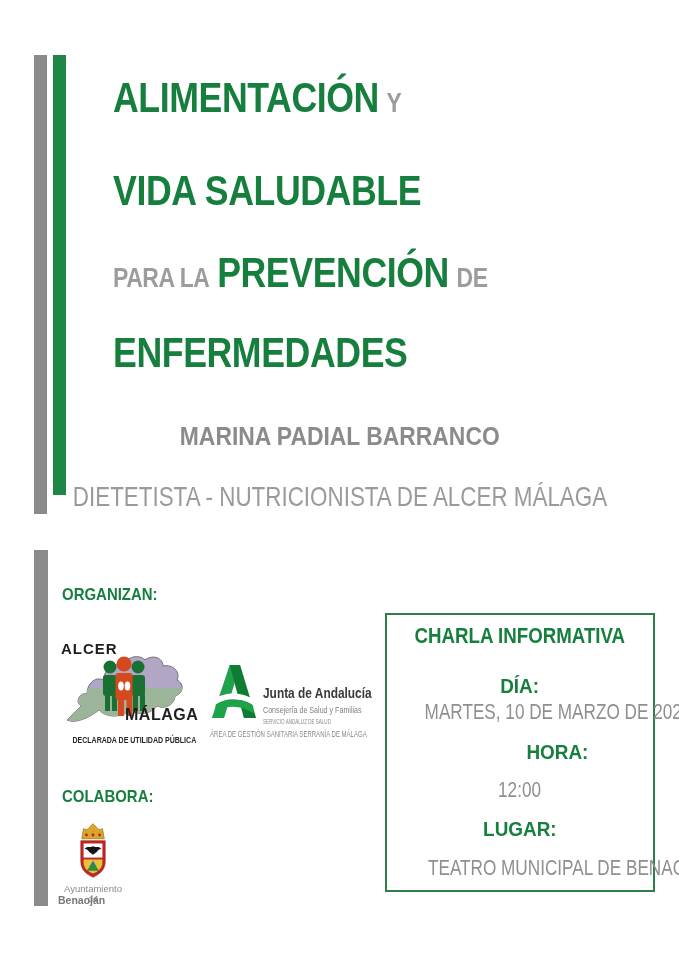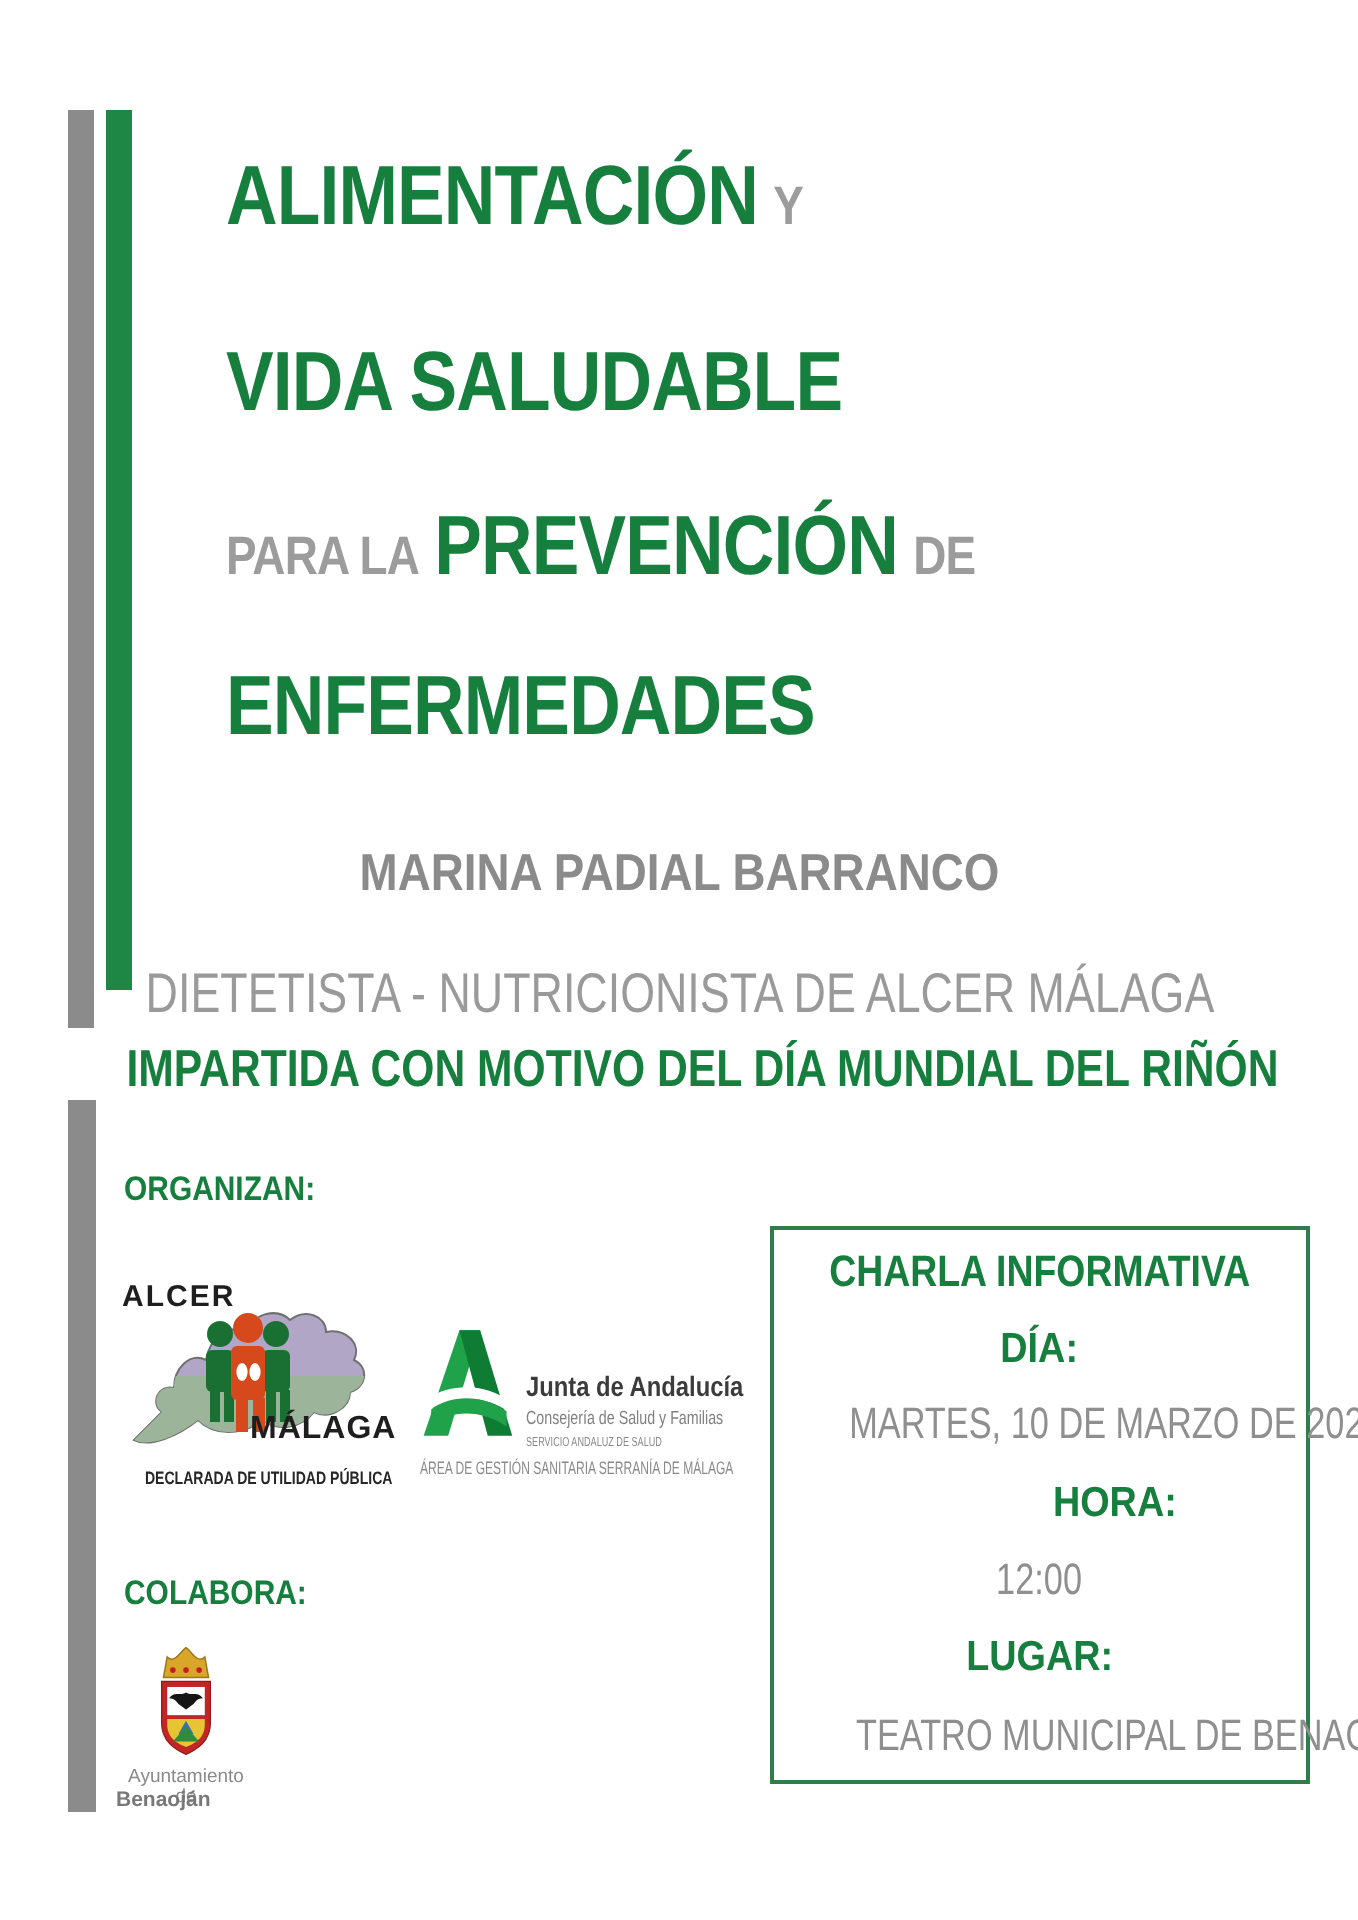--- a/index.html
+++ b/index.html
@@ -74,23 +74,20 @@
     <span class="tbig">ENFERMEDADES</span>
   </div>
 
   <div class="cline speaker-name" style="top:423px;">
     <span>MARINA PADIAL BARRANCO</span>
   </div>
   <div class="cline speaker-role" style="top:471px;margin-top:12px;">
     <span>DIETETISTA - NUTRICIONISTA DE ALCER MÁLAGA</span>
   </div>
 
-  <div class="cline occasion" style="top:521px;">
-    <span>IMPARTIDA CON MOTIVO DEL DÍA MUNDIAL DEL RIÑÓN</span>
-  </div>
 
   <div class="sect" style="top:586px;">ORGANIZAN:</div>
 
   <div class="logo" style="left:55px;top:638px;width:140px;height:108px;">
     <svg style="position:absolute;left:8px;top:2px;" width="126" height="94" viewBox="0 0 126 94">
       <defs>
         <clipPath id="mapclip">
           <path d="M4 80 L18 66 C12 62 16 52 24 54 C24 44 32 36 40 40 C42 28 52 22 60 26 C64 16 76 14 82 20 C90 14 100 18 100 26 C110 24 118 32 114 40 C122 44 120 54 112 56 C112 64 102 70 94 66 C88 74 76 76 68 70 C58 78 44 78 36 70 C26 78 12 84 4 80 Z"></path>
         </clipPath>
       </defs>
@@ -152,21 +149,21 @@
       <polygon points="12,54 19,46 26,54" fill="#2E8B3F"></polygon>
     </svg>
     <div class="ayto-1">Ayuntamiento de</div>
     <div class="ayto-2">Benaoján</div>
   </div>
 
   <div class="infobox">
     <div class="ibline ib-title" style="top:10px;">
       <span>CHARLA INFORMATIVA</span>
     </div>
-    <div class="ibline ib-label" style="top:49px;">
+    <div class="ibline ib-label" style="top:60px;">
       <span>DÍA:</span>
     </div>
     <div class="ibline ib-value" style="top:86px;">
       <span>MARTES, 10 DE MARZO DE 2020</span>
     </div>
     <div class="ibline ib-label" style="top:126px;margin-left:37px;">
       <span>HORA:</span>
     </div>
     <div class="ibline ib-value" style="top:164px;">
       <span>12:00</span>

